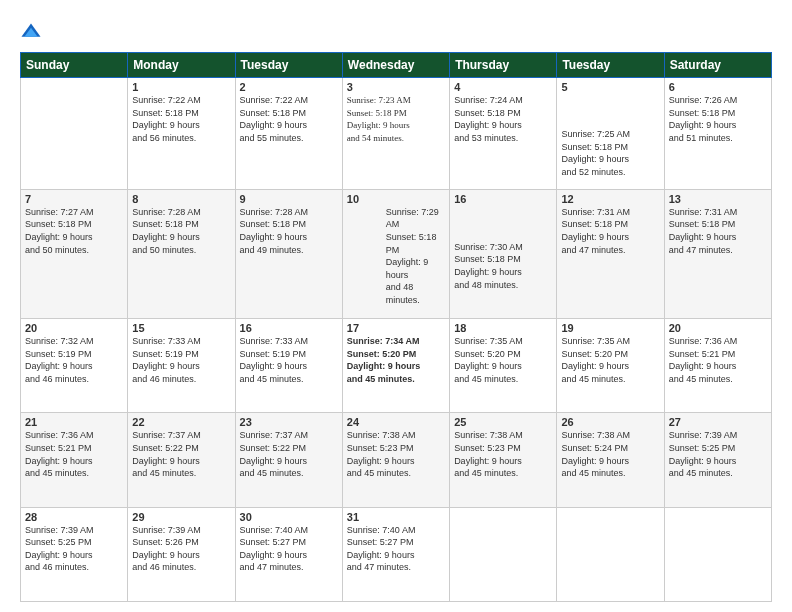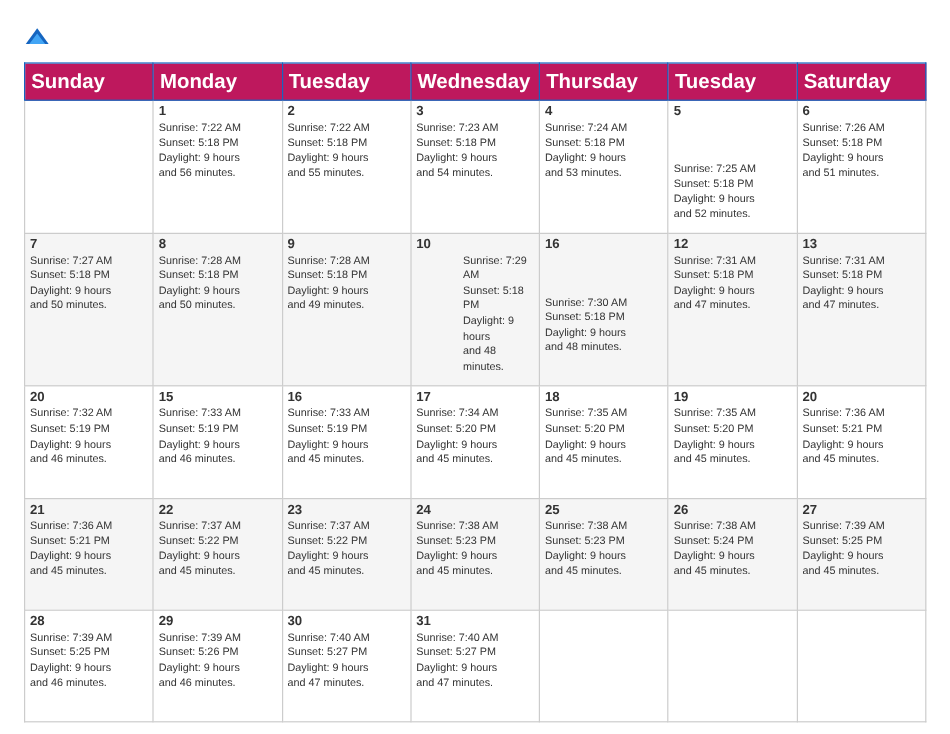--- a/index.html
+++ b/index.html
@@ -62,23 +62,23 @@
       color: #555;
       margin-top: 2px;
     }
     .calendar {
       width: 100%;
       border-collapse: collapse;
       flex: 1;
       table-layout: fixed;
     }
     .calendar thead th {
-      background: #be185d;
+      background: #14532d;
       color: #fff;
-      font-size: 17px;
+      font-size: 12px;
       font-weight: bold;
       text-align: left;
       padding: 5px 5px;
       border: 1px solid #1565c0;
     }
     .calendar tbody td {
       border: 1px solid #ccc;
       vertical-align: top;
       padding: 3px 4px;
       font-size: 9.5px;
@@ -152,21 +152,21 @@
           </td>
           <td>
             <span class="day-number">2</span>
             <div class="cell-content" style="white-space: pre-line;">Sunrise: 7:22 AM
 Sunset: 5:18 PM
 Daylight: 9 hours
 and 55 minutes.</div>
           </td>
           <td>
             <span class="day-number">3</span>
-            <div class="cell-content" style="white-space: pre-line;">Sunrise: 7:23 AM
+            <div class="cell-content" style="white-space: pre-line; font-family: Liberation Serif, serif;">Sunrise: 7:23 AM
 Sunset: 5:18 PM
 Daylight: 9 hours
 and 54 minutes.</div>
           </td>
           <td>
             <span class="day-number">4</span>
             <div class="cell-content" style="white-space: pre-line;">Sunrise: 7:24 AM
 Sunset: 5:18 PM
 Daylight: 9 hours
 and 53 minutes.</div>
@@ -254,21 +254,21 @@
           </td>
           <td>
             <span class="day-number">16</span>
             <div class="cell-content" style="white-space: pre-line;">Sunrise: 7:33 AM
 Sunset: 5:19 PM
 Daylight: 9 hours
 and 45 minutes.</div>
           </td>
           <td>
             <span class="day-number">17</span>
-            <div class="cell-content" style="white-space: pre-line;">Sunrise: 7:34 AM
+            <div class="cell-content" style="white-space: pre-line; font-weight: bold;">Sunrise: 7:34 AM
 Sunset: 5:20 PM
 Daylight: 9 hours
 and 45 minutes.</div>
           </td>
           <td>
             <span class="day-number">18</span>
             <div class="cell-content" style="white-space: pre-line;">Sunrise: 7:35 AM
 Sunset: 5:20 PM
 Daylight: 9 hours
 and 45 minutes.</div>

